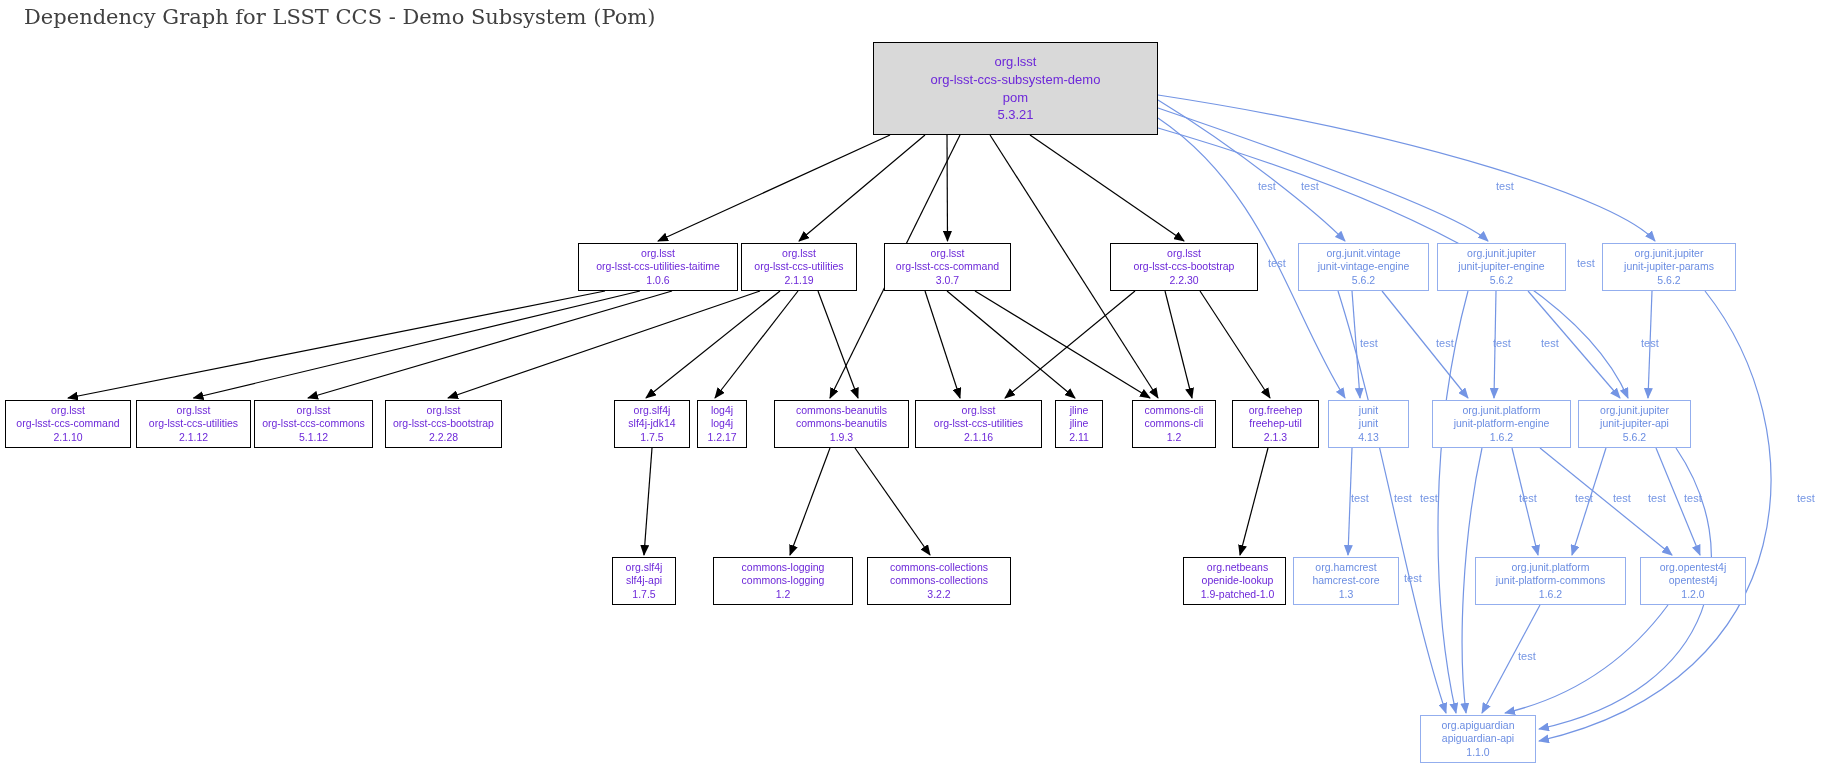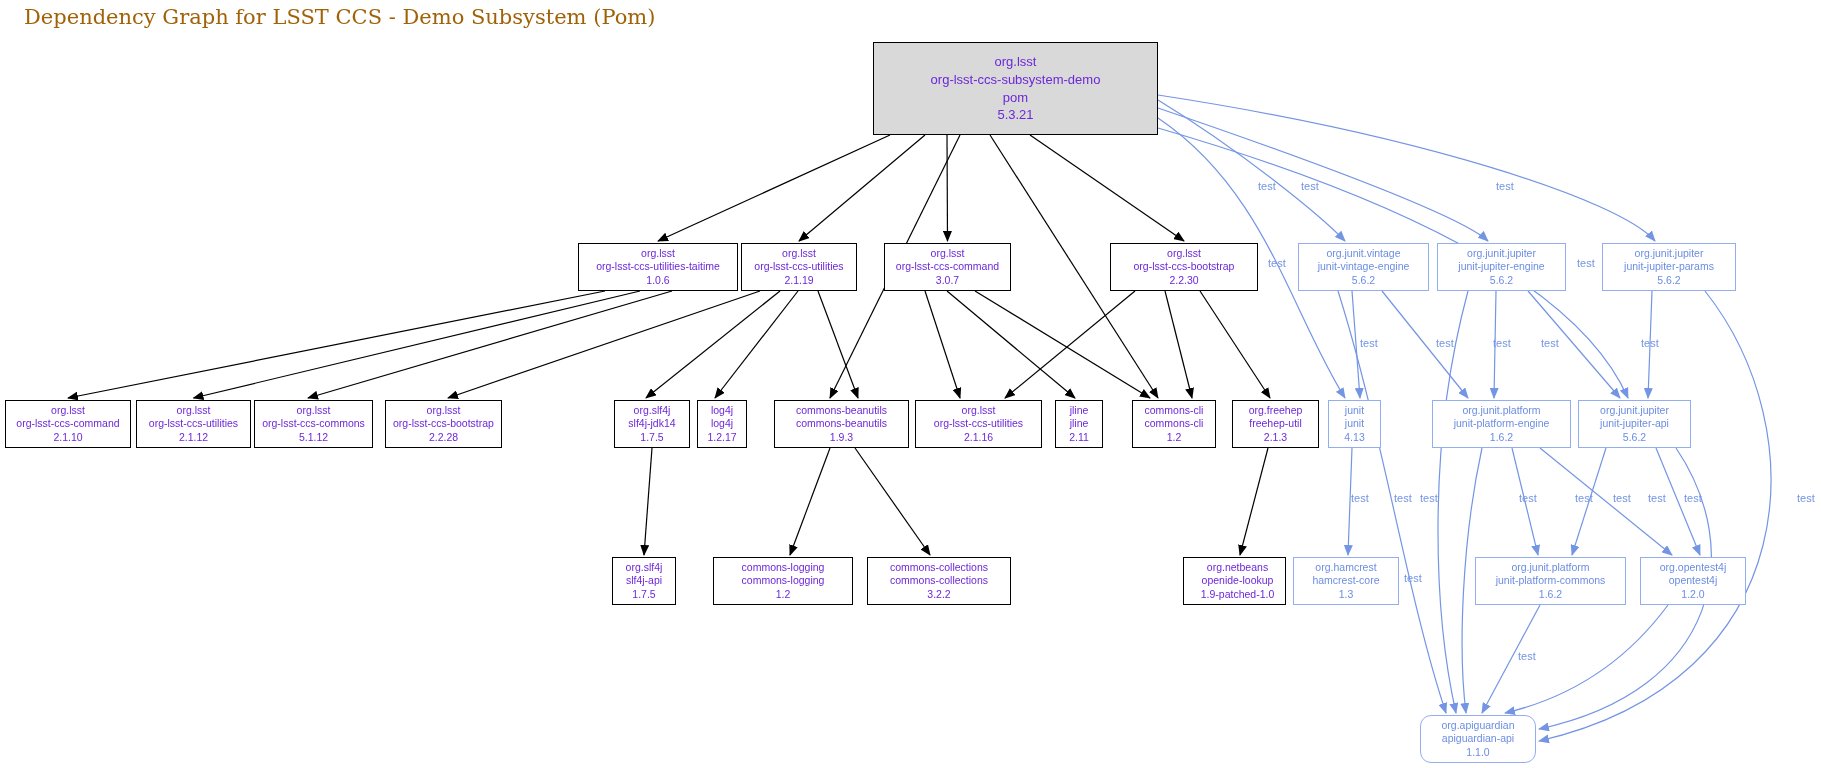--- a/index.html
+++ b/index.html
@@ -1,19 +1,19 @@
 <!DOCTYPE html>
 <html><head>
 <meta charset="utf-8">
 <style>
   html,body{margin:0;padding:0;background:#ffffff;}
   .stage{position:relative;width:1821px;height:768px;background:#ffffff;overflow:hidden;
          font-family:"Liberation Sans",sans-serif;}
   .title{position:absolute;left:24px;top:5px;font-family:"DejaVu Serif",serif;
-         font-size:21px;color:#a16207;white-space:nowrap;}
+         font-size:21px;color:#404040;white-space:nowrap;}
   svg.edges{position:absolute;left:0;top:0;width:1821px;height:768px;}
   .edge{fill:none;stroke-width:1.2px;}
   .compile-edge{stroke:#000000;}
   .test-edge{stroke:#7495e4;}
   .edge-label{fill:#7495e4;font-size:11px;font-family:"Liberation Sans",sans-serif;}
   .node{position:absolute;box-sizing:border-box;display:flex;flex-direction:column;
         justify-content:center;align-items:center;text-align:center;
         background:#ffffff;border:1px solid #000;color:#6d28d9;
         font-size:10.5px;line-height:1.3;white-space:nowrap;}
   .node.root{background:#d9d9d9;border:1.5px solid #000;font-size:13px;line-height:1.35;}
@@ -190,21 +190,21 @@
     <div class="node module" style="left: 1132px; top: 400px; width: 84px; height: 48px;">
       <div>commons-cli</div>
       <div>commons-cli</div>
       <div>1.2</div>
     </div>
     <div class="node module" style="left: 1232px; top: 400px; width: 87px; height: 48px;">
       <div>org.freehep</div>
       <div>freehep-util</div>
       <div>2.1.3</div>
     </div>
-    <div class="node test" style="left: 1328px; top: 400px; width: 53px; height: 48px;">
+    <div class="node test" style="left: 1328px; top: 400px; width: 81px; height: 48px;">
       <div>junit</div>
       <div>junit</div>
       <div>4.13</div>
     </div>
     <div class="node test" style="left: 1432px; top: 400px; width: 139px; height: 48px;">
       <div>org.junit.platform</div>
       <div>junit-platform-engine</div>
       <div>1.6.2</div>
     </div>
     <div class="node test" style="left: 1578px; top: 400px; width: 113px; height: 48px;">
@@ -240,18 +240,18 @@
     <div class="node test" style="left: 1475px; top: 557px; width: 151px; height: 48px;">
       <div>org.junit.platform</div>
       <div>junit-platform-commons</div>
       <div>1.6.2</div>
     </div>
     <div class="node test" style="left: 1640px; top: 557px; width: 106px; height: 48px;">
       <div>org.opentest4j</div>
       <div>opentest4j</div>
       <div>1.2.0</div>
     </div>
-    <div class="node test" style="left: 1420px; top: 715px; width: 116px; height: 48px; border-radius: 11px;">
+    <div class="node test" style="left: 1420px; top: 715px; width: 116px; height: 48px;">
       <div>org.apiguardian</div>
       <div>apiguardian-api</div>
       <div>1.1.0</div>
     </div>
   </div>
 
 </body></html>

